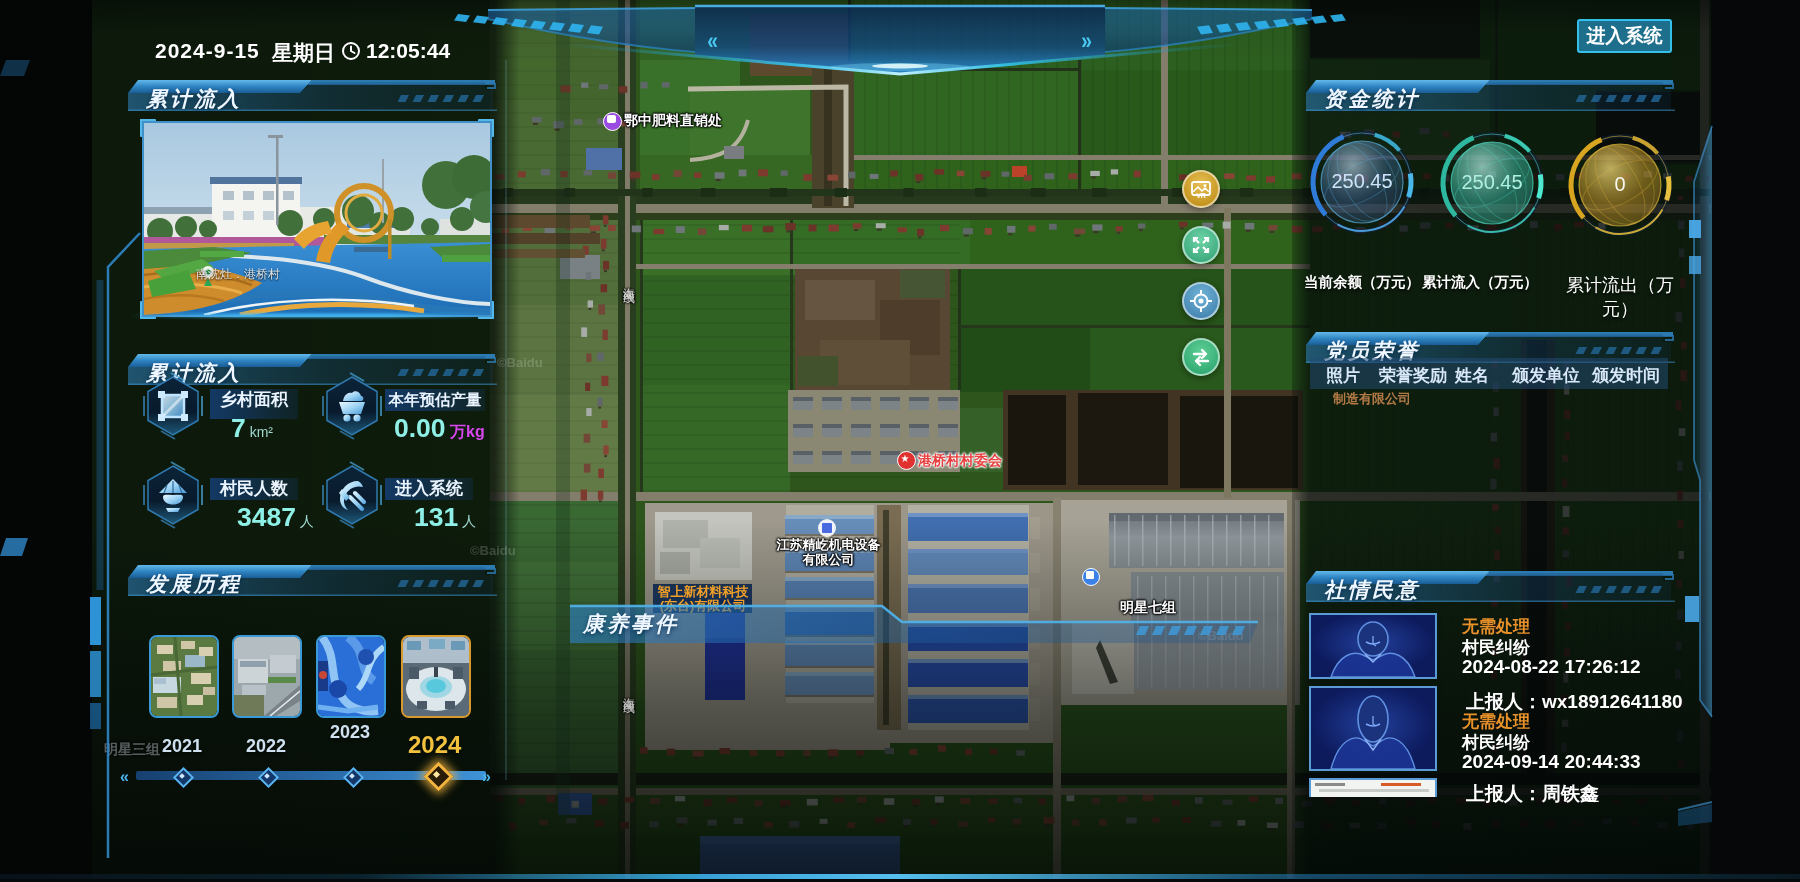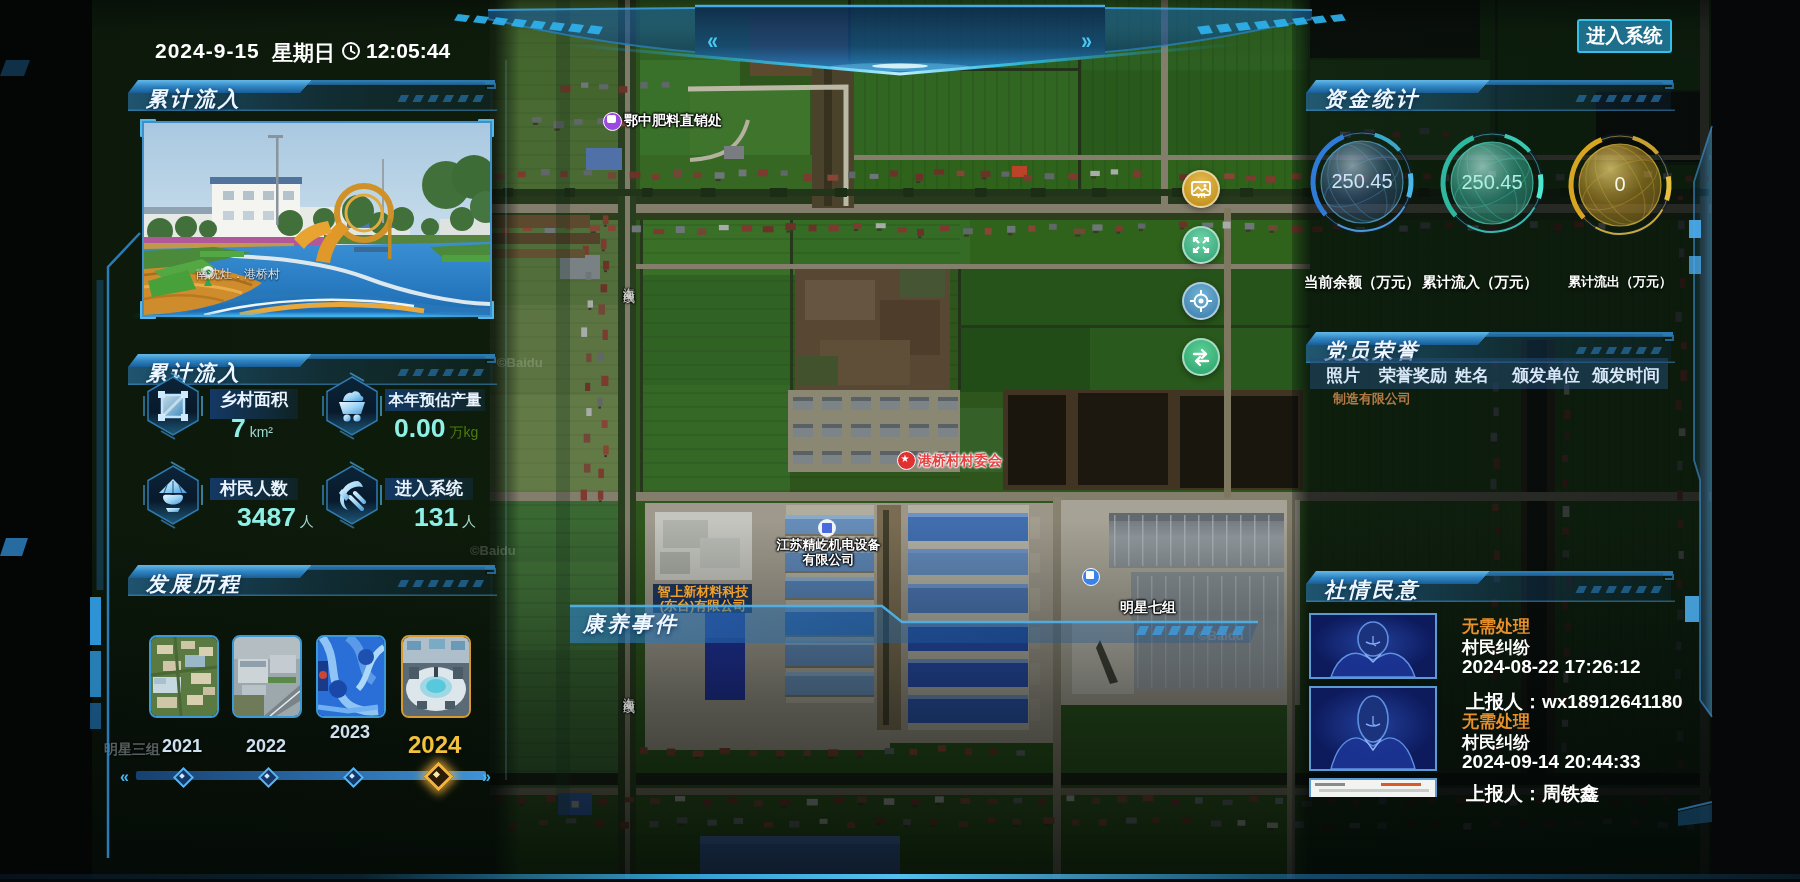--- a/index.html
+++ b/index.html
@@ -1012,21 +1012,21 @@
       <path d="M-2,-33 L12,-25" stroke="#4aa8e0" stroke-width="2" fill="none" opacity="0.7"></path>
       <path d="M29,-10 L29,10" stroke="#4aa8e0" stroke-width="2" fill="none" opacity="0.7"></path>
       <path d="M2,33 L-12,25" stroke="#3a88c0" stroke-width="2" fill="none" opacity="0.7"></path>
       <path d="M-29,10 L-29,-10" stroke="#3a88c0" stroke-width="2" fill="none" opacity="0.7"></path>
       <path d="M-13 -4 L13 -4 L9 8 L-9 8 Z" fill="url(#icg)"></path>
       <circle cx="-5" cy="12" r="3.6" fill="url(#icg)"></circle>
       <circle cx="5" cy="12" r="3.6" fill="url(#icg)"></circle>
       <path d="M-9 -5 C-8 -12 -3 -14 0 -13 C2 -16 8 -15 9 -10 C12 -10 12 -6 10 -5 Z" fill="url(#icg)"></path>
     </svg>
     <div style="position:absolute;left:385px;top:389px;width:100px;height:22px;background:linear-gradient(90deg,rgba(20,60,110,0.9),rgba(20,60,110,0.25));text-align:center;font-size:15.5px;font-weight:bold;color:#eaf4ff;line-height:22px;letter-spacing:0px;white-space:nowrap">本年预估产量</div>
-    <div style="position:absolute;left:394px;top:413px;font-size:26.5px;font-weight:bold;color:#8ff0e8;white-space:nowrap">0.00<span style="font-size:14px;color:#4d7c0f;font-weight:normal"> 万kg</span></div>
+    <div style="position:absolute;left:394px;top:413px;font-size:26.5px;font-weight:bold;color:#8ff0e8;white-space:nowrap">0.00<span style="font-size:16px;color:#d946ef;font-weight:bold"> 万kg</span></div>
     <svg width="64" height="72" viewBox="-32 -36 64 72" style="position:absolute;left:141px;top:459px">
       <defs>
         <linearGradient id="hexg" x1="0" y1="0" x2="0" y2="1">
           <stop offset="0" stop-color="#0c2438"></stop>
           <stop offset="0.6" stop-color="#081a2c"></stop>
           <stop offset="1" stop-color="#1e5878"></stop>
         </linearGradient>
         <linearGradient id="icg" x1="0" y1="0" x2="1" y2="1">
           <stop offset="0" stop-color="#eaf8ff"></stop>
           <stop offset="0.5" stop-color="#9fd4f4"></stop>
@@ -1255,21 +1255,21 @@
       <circle r="49" fill="none" stroke="#0d2038" stroke-width="4.5" opacity="0.5"></circle>
       <circle r="49" fill="none" stroke="#e0b83a" stroke-width="1" opacity="0.55"></circle>
       <path d="M-36.4 32.8 A49 49 0 0 1 -18.4 -45.4" stroke="#d8a520" stroke-width="5" fill="none"></path>
       <path d="M12.7 -47.3 A49 49 0 0 1 37.5 -31.5" stroke="#c8a030" stroke-width="4" fill="none"></path>
       <path d="M48.3 -8.5 A49 49 0 0 1 46.6 15.1" stroke="#e8c040" stroke-width="5" fill="none"></path>
       <path d="M42.4 24.5 A49 49 0 0 1 -24.5 42.4" stroke="#c8a838" stroke-width="2" fill="none"></path>
     </svg>
     <div style="position:absolute;left:1560px;top:173px;width:120px;text-align:center;font-size:20px;color:#f8f8f0">0</div>
     <div style="position:absolute;left:1292px;top:273px;width:140px;text-align:center;font-size:14.5px;font-weight:bold;color:#fff;text-shadow:0 2px 3px rgba(0,0,0,0.8)">当前余额（万元）</div>
     <div style="position:absolute;left:1422px;top:273px;width:140px;text-align:left;font-size:14.5px;font-weight:bold;color:#fff;text-shadow:0 2px 3px rgba(0,0,0,0.8)">累计流入（万元）</div>
-    <div style="position:absolute;left:1550px;top:273px;width:140px;text-align:center;font-size:13px;font-weight:bold;color:#fff;text-shadow:0 2px 3px rgba(0,0,0,0.8)">累计流出（万元）</div>
+    <div style="position:absolute;left:1550px;top:273px;width:140px;text-align:center;font-size:18px;font-weight:normal;color:#fff;text-shadow:0 2px 3px rgba(0,0,0,0.8)">累计流出（万元）</div>
     <div style="position:absolute;left:1306px;top:332px;width:369px;height:31px"><svg width="369" height="34" viewBox="0 0 369 34">
         <defs>
           <linearGradient id="hb" x1="0" y1="0" x2="0" y2="1">
             <stop offset="0" stop-color="#63b8ea"></stop>
             <stop offset="0.5" stop-color="#2f85c2"></stop>
             <stop offset="1" stop-color="#1a5d96"></stop>
           </linearGradient>
           <linearGradient id="hbody" x1="0" y1="0" x2="1" y2="0">
             <stop offset="0" stop-color="#2f85c2" stop-opacity="0.55"></stop>
             <stop offset="0.55" stop-color="#19507e" stop-opacity="0.35"></stop>

